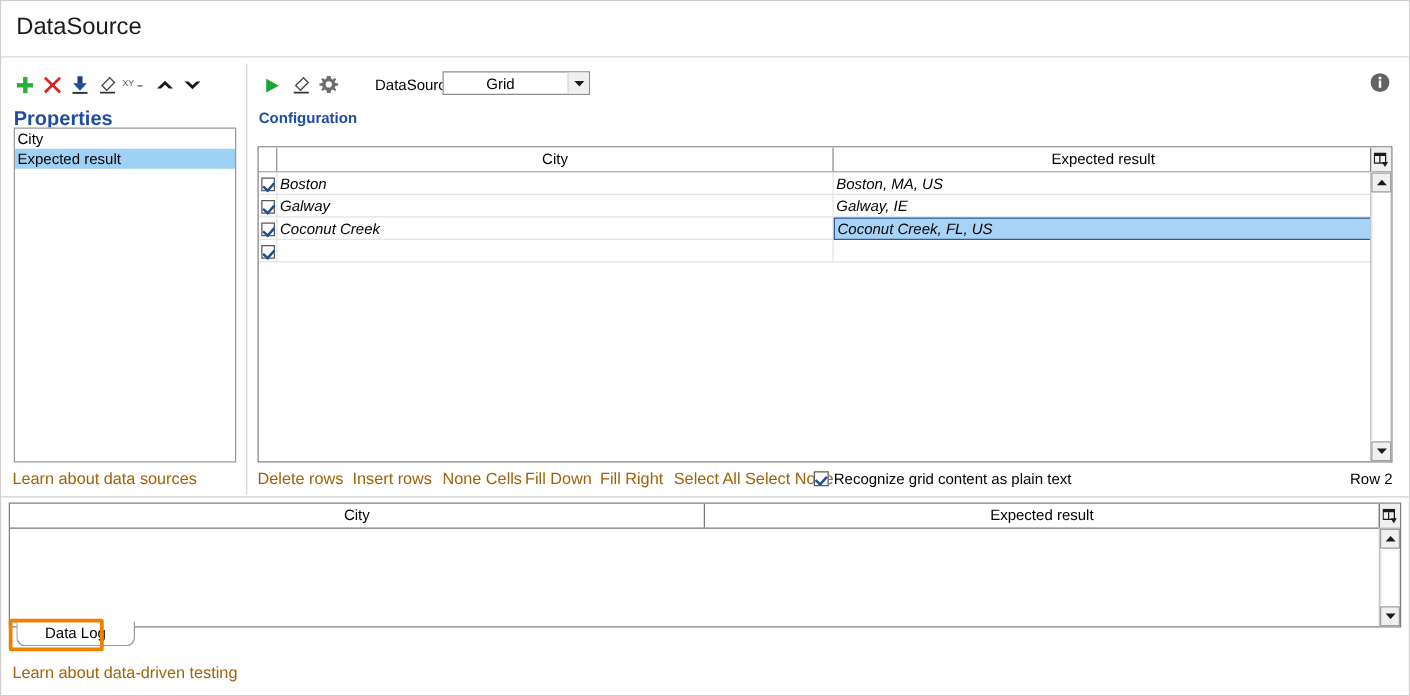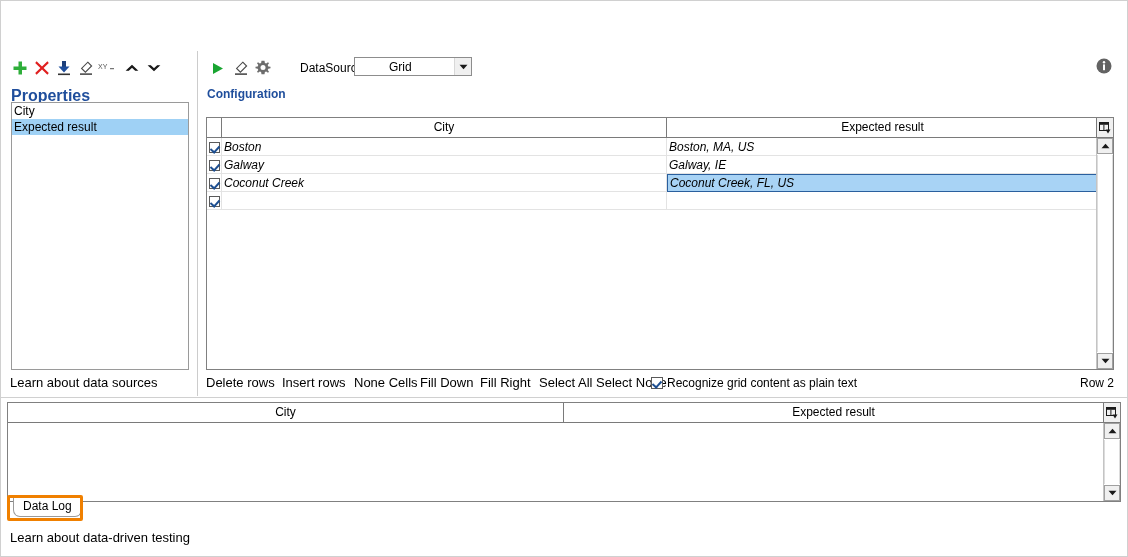--- a/index.html
+++ b/index.html
@@ -65,21 +65,21 @@
   }
   .prop-item {
     height: 16px; line-height: 16px;
     padding-left: 2px;
     font-size: 12px;
     white-space: nowrap;
   }
   .prop-item.selected { background: #9fd1f5; }
 
   .link {
-    color: #000000;
+    color: #a16207;
     font-size: 13px;
     text-decoration: none;
     white-space: nowrap;
   }
   .link-datasources {
     position: absolute; left: 9px; top: 328px;
   }
 
   
   .pane-sep {
@@ -315,21 +315,21 @@
   }
 
   
   .tabstrip {
     position: absolute; left: 6px; top: 494px;
     width: 1114px; height: 24px;
   }
   .tab {
     position: absolute; left: 6px; top: 2px;
     height: 20px;
-    padding: 0 9px;
+    padding: 0 22px;
     line-height: 19px;
     font-size: 12px;
     border: 1px solid #9a9a9a;
     border-bottom-left-radius: 7px;
     border-bottom-right-radius: 7px;
     border-top: none;
     background: #ffffff;
     white-space: nowrap;
   }
   .tab-highlight {
@@ -342,20 +342,23 @@
 
   .link-ddt {
     position: absolute; left: 9px; top: 529px;
   }
 </style>
 </head>
 <body>
 
 <div id="app">
 
+  <div class="titlebar">
+    <div class="title">DataSource</div>
+  </div>
 
   <div class="left-pane">
 
     <div class="left-toolbar">
 
       <div class="tb-btn" style="left:0px;">
         <svg width="16" height="16" viewBox="0 0 16 16">
           <rect x="6.5" y="1.5" width="3.5" height="13" fill="#2eae3a"></rect>
           <rect x="1.5" y="6.5" width="13" height="3.5" fill="#2eae3a"></rect>
         </svg>

